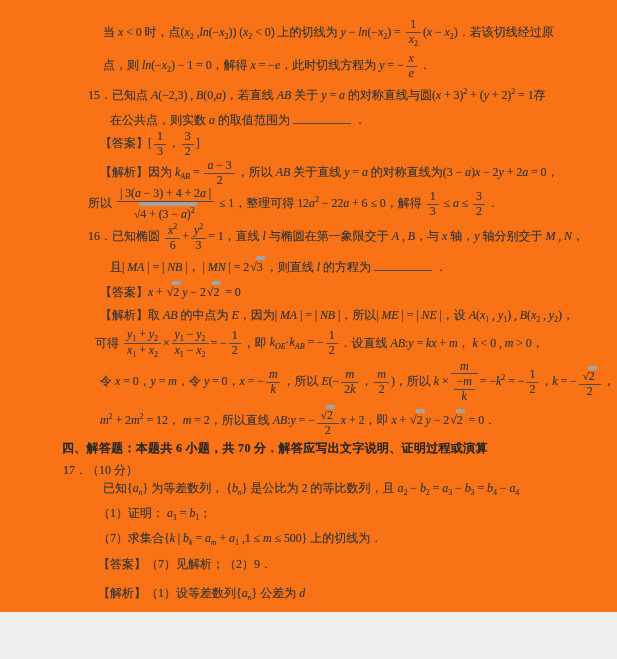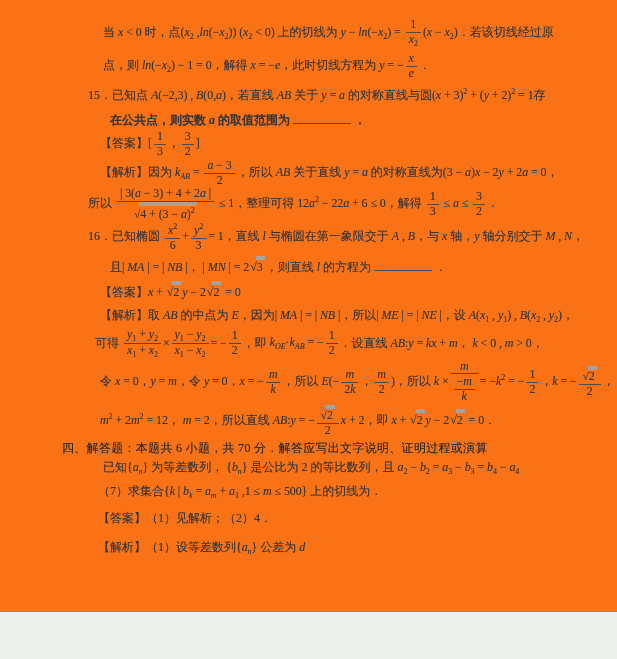--- a/index.html
+++ b/index.html
@@ -16,21 +16,21 @@
     box-sizing:border-box;
     padding:18px 20px 0 62px;
     overflow:hidden;
     text-shadow:0 0 .6px rgba(70,70,75,.55);
   }
   .line{
     white-space:nowrap;
     line-height:1.3;
     font-size:12px;
   }
-  .line.bold{font-weight:normal;color:#26262a;font-size:13px;letter-spacing:.3px;}
+  .line.bold{font-weight:bold;color:#26262a;font-size:13px;letter-spacing:.3px;}
   .sx{font-size:12px;}
   .sm{font-size:12px;letter-spacing:-.1px;}
   .sm i{font-style:italic;font-family:"Liberation Serif","DejaVu Serif",serif;}
   sub,sup{font-size:8px;letter-spacing:0;}
   .inum{display:inline-block;width:24px;}
   .frac{
     display:inline-block;vertical-align:middle;text-align:center;
     font-size:11px;line-height:1.15;margin:0 2px;
   }
   .frac .fn{display:block;border-bottom:1px solid #4a4a50;padding:0 3px;}
@@ -44,29 +44,31 @@
     border-bottom:1px solid #4a4a50;margin:0 3px;vertical-align:baseline;
   }
 </style>
 </head>
 <body>
 
 <div class="page">
     <div class="line" style="margin-left: 41px; margin-top: 0px;"><span class="sx">当 </span><span class="sm"><i>x</i> &lt; 0</span><span class="sx"> 时，点</span><span class="sm">(<i>x</i><sub>2</sub> ,<i>ln</i>(−<i>x</i><sub>2</sub>)) (<i>x</i><sub>2</sub> &lt; 0)</span><span class="sx"> 上的切线为 </span><span class="sm"><i>y</i> − <i>ln</i>(−<i>x</i><sub>2</sub>) = </span><span class="frac"><span class="fn"><span class="sm">1</span></span><span class="fd"><span class="sm"><i>x</i><sub>2</sub></span></span></span><span class="sm">(<i>x</i> − <i>x</i><sub>2</sub>)</span><span class="sx">．若该切线经过原</span></div>
     <div class="line" style="margin-left: 41px; margin-top: 4px;"><span class="sx">点，则 </span><span class="sm"><i>ln</i>(−<i>x</i><sub>2</sub>) − 1 = 0</span><span class="sx">，解得 </span><span class="sm"><i>x</i> = −<i>e</i></span><span class="sx">，此时切线方程为 </span><span class="sm"><i>y</i> = −</span><span class="frac"><span class="fn"><span class="sm"><i>x</i></span></span><span class="fd"><span class="sm"><i>e</i></span></span></span><span class="sx">．</span></div>
     <div class="line" style="margin-left: 26px; margin-top: 6px;"><span class="inum">15．</span><span class="sx">已知点 </span><span class="sm"><i>A</i>(−2,3) , <i>B</i>(0,<i>a</i>)</span><span class="sx">，若直线 </span><span class="sm"><i>AB</i></span><span class="sx"> 关于 </span><span class="sm"><i>y</i> = <i>a</i></span><span class="sx"> 的对称直线与圆</span><span class="sm">(<i>x</i> + 3)<sup>2</sup> + (<i>y</i> + 2)<sup>2</sup> = 1</span><span class="sx">存</span></div>
-    <div class="line" style="margin-left: 48px; margin-top: 7px; font-weight: bold;"><span class="sx">在公共点，则实数 </span><span class="sm"><i>a</i></span><span class="sx"> 的取值范围为</span><span class="blank"></span><span class="sx">．</span></div>
+    <div class="line" style="margin-left: 48px; margin-top: 7px;"><span class="sx">在公共点，则实数 </span><span class="sm"><i>a</i></span><span class="sx"> 的取值范围为</span><span class="blank"></span><span class="sx">．</span></div>
     <div class="line" style="margin-left: 38px; margin-top: 2px;"><span class="sx">【答案】</span><span class="sm">[</span><span class="frac"><span class="fn"><span class="sm">1</span></span><span class="fd"><span class="sm">3</span></span></span><span class="sm">，</span><span class="frac"><span class="fn"><span class="sm">3</span></span><span class="fd"><span class="sm">2</span></span></span><span class="sm">]</span></div>
     <div class="line" style="margin-left: 38px; margin-top: 0px;"><span class="sx">【解析】因为 </span><span class="sm"><i>k</i><sub><i>AB</i></sub> = </span><span class="frac"><span class="fn"><span class="sm"><i>a</i> − 3</span></span><span class="fd"><span class="sm">2</span></span></span><span class="sx">，所以 </span><span class="sm"><i>AB</i></span><span class="sx"> 关于直线 </span><span class="sm"><i>y</i> = <i>a</i></span><span class="sx"> 的对称直线为</span><span class="sm">(3 − <i>a</i>)<i>x</i> − 2<i>y</i> + 2<i>a</i> = 0</span><span class="sx">，</span></div>
     <div class="line" style="margin-left: 26px; margin-top: 0px;"><span class="sx">所以 </span><span class="frac"><span class="fn"><span class="sm">| 3(<i>a</i> − 3) + 4 + 2<i>a</i> |</span></span><span class="fd"><span class="sqrt"><span class="rad">√</span><span class="rbody"><span class="sm">4 + (3 − <i>a</i>)<sup>2</sup></span></span></span></span></span><span class="sm"> ≤ 1</span><span class="sx">，整理可得 </span><span class="sm">12<i>a</i><sup>2</sup> − 22<i>a</i> + 6 ≤ 0</span><span class="sx">，解得 </span><span class="frac"><span class="fn"><span class="sm">1</span></span><span class="fd"><span class="sm">3</span></span></span><span class="sm"> ≤ <i>a</i> ≤ </span><span class="frac"><span class="fn"><span class="sm">3</span></span><span class="fd"><span class="sm">2</span></span></span><span class="sx">．</span></div>
     <div class="line" style="margin-left: 26px; margin-top: 0px;"><span class="inum">16．</span><span class="sx">已知椭圆 </span><span class="frac"><span class="fn"><span class="sm"><i>x</i><sup>2</sup></span></span><span class="fd"><span class="sm">6</span></span></span><span class="sm">+</span><span class="frac"><span class="fn"><span class="sm"><i>y</i><sup>2</sup></span></span><span class="fd"><span class="sm">3</span></span></span><span class="sm">= 1</span><span class="sx">，直线 </span><span class="sm"><i>l</i></span><span class="sx"> 与椭圆在第一象限交于 </span><span class="sm"><i>A</i> , <i>B</i></span><span class="sx">，与 </span><span class="sm"><i>x</i></span><span class="sx"> 轴，</span><span class="sm"><i>y</i></span><span class="sx"> 轴分别交于 </span><span class="sm"><i>M</i> , <i>N</i></span><span class="sx">，</span></div>
     <div class="line" style="margin-left: 48px; margin-top: 3px;"><span class="sx">且</span><span class="sm">| <i>MA</i> | = | <i>NB</i> |</span><span class="sx">， </span><span class="sm">| <i>MN</i> | = 2</span><span class="sqrt"><span class="rad">√</span><span class="rbody"><span class="sm">3</span></span></span><span class="sx">，则直线 </span><span class="sm"><i>l</i></span><span class="sx"> 的方程为</span><span class="blank"></span><span class="sx">．</span></div>
     <div class="line" style="margin-left: 38px; margin-top: 6px;"><span class="sx">【答案】</span><span class="sm"><i>x</i> + </span><span class="sqrt"><span class="rad">√</span><span class="rbody"><span class="sm">2</span></span></span><span class="sm"><i>y</i> − 2</span><span class="sqrt"><span class="rad">√</span><span class="rbody"><span class="sm">2</span></span></span><span class="sm"> = 0</span></div>
     <div class="line" style="margin-left: 38px; margin-top: 7px;"><span class="sx">【解析】取 </span><span class="sm"><i>AB</i></span><span class="sx"> 的中点为 </span><span class="sm"><i>E</i></span><span class="sx">，因为</span><span class="sm">| <i>MA</i> | = | <i>NB</i> |</span><span class="sx">，所以</span><span class="sm">| <i>ME</i> | = | <i>NE</i> |</span><span class="sx">，设 </span><span class="sm"><i>A</i>(<i>x</i><sub>1</sub> , <i>y</i><sub>1</sub>) , <i>B</i>(<i>x</i><sub>2</sub> , <i>y</i><sub>2</sub>)</span><span class="sx">，</span></div>
     <div class="line" style="margin-left: 33px; margin-top: 2px;"><span class="sx">可得 </span><span class="frac"><span class="fn"><span class="sm"><i>y</i><sub>1</sub> + <i>y</i><sub>2</sub></span></span><span class="fd"><span class="sm"><i>x</i><sub>1</sub> + <i>x</i><sub>2</sub></span></span></span><span class="sm">×</span><span class="frac"><span class="fn"><span class="sm"><i>y</i><sub>1</sub> − <i>y</i><sub>2</sub></span></span><span class="fd"><span class="sm"><i>x</i><sub>1</sub> − <i>x</i><sub>2</sub></span></span></span><span class="sm">= −</span><span class="frac"><span class="fn"><span class="sm">1</span></span><span class="fd"><span class="sm">2</span></span></span><span class="sx">，即 </span><span class="sm"><i>k</i><sub><i>OE</i></sub>·<i>k</i><sub><i>AB</i></sub> = −</span><span class="frac"><span class="fn"><span class="sm">1</span></span><span class="fd"><span class="sm">2</span></span></span><span class="sx">．设直线 </span><span class="sm"><i>AB</i>:<i>y</i> = <i>kx</i> + <i>m</i></span><span class="sx">， </span><span class="sm"><i>k</i> &lt; 0 , <i>m</i> &gt; 0</span><span class="sx">，</span></div>
     <div class="line" style="margin-left: 38px; margin-top: 0px;"><span class="sx">令 </span><span class="sm"><i>x</i> = 0</span><span class="sx">，</span><span class="sm"><i>y</i> = <i>m</i></span><span class="sx">，令 </span><span class="sm"><i>y</i> = 0</span><span class="sx">，</span><span class="sm"><i>x</i> = −</span><span class="frac"><span class="fn"><span class="sm"><i>m</i></span></span><span class="fd"><span class="sm"><i>k</i></span></span></span><span class="sx">，所以 </span><span class="sm"><i>E</i>(−</span><span class="frac"><span class="fn"><span class="sm"><i>m</i></span></span><span class="fd"><span class="sm">2<i>k</i></span></span></span><span class="sm">，</span><span class="frac"><span class="fn"><span class="sm"><i>m</i></span></span><span class="fd"><span class="sm">2</span></span></span><span class="sm">)</span><span class="sx">，所以 </span><span class="sm"><i>k</i> ×</span><span class="frac"><span class="fn"><span class="sm"><i>m</i></span></span><span class="fd"><span class="frac"><span class="fn"><span class="sm">−<i>m</i></span></span><span class="fd"><span class="sm"><i>k</i></span></span></span></span></span><span class="sm">= −<i>k</i><sup>2</sup> = −</span><span class="frac"><span class="fn"><span class="sm">1</span></span><span class="fd"><span class="sm">2</span></span></span><span class="sm">，<i>k</i> = −</span><span class="frac"><span class="fn"><span class="sqrt"><span class="rad">√</span><span class="rbody"><span class="sm">2</span></span></span></span><span class="fd"><span class="sm">2</span></span></span><span class="sx">，</span></div>
     <div class="line" style="margin-left: 38px; margin-top: 0px;"><span class="sm"><i>m</i><sup>2</sup> + 2<i>m</i><sup>2</sup> = 12</span><span class="sx">， </span><span class="sm"><i>m</i> = 2</span><span class="sx">，所以直线 </span><span class="sm"><i>AB</i>:<i>y</i> = −</span><span class="frac"><span class="fn"><span class="sqrt"><span class="rad">√</span><span class="rbody"><span class="sm">2</span></span></span></span><span class="fd"><span class="sm">2</span></span></span><span class="sm"><i>x</i> + 2</span><span class="sx">，即 </span><span class="sm"><i>x</i> + </span><span class="sqrt"><span class="rad">√</span><span class="rbody"><span class="sm">2</span></span></span><span class="sm"><i>y</i> − 2</span><span class="sqrt"><span class="rad">√</span><span class="rbody"><span class="sm">2</span></span></span><span class="sm"> = 0</span><span class="sx">．</span></div>
     <div class="line bold" style="margin-left: 0px; margin-top: 2px;"><span class="sx">四、解答题：本题共 6 小题，共 70 分．解答应写出文字说明、证明过程或演算</span></div>
+    <div class="line" style="margin-left: 1px; margin-top: 6px;"><span class="sx">17．（10 分）</span></div>
     <div class="line" style="margin-left: 41px; margin-top: 3px;"><span class="sx">已知</span><span class="sm">{<i>a</i><sub><i>n</i></sub>}</span><span class="sx"> 为等差数列， </span><span class="sm">{<i>b</i><sub><i>n</i></sub>}</span><span class="sx"> 是公比为 2 的等比数列，且 </span><span class="sm"><i>a</i><sub>2</sub> − <i>b</i><sub>2</sub> = <i>a</i><sub>3</sub> − <i>b</i><sub>3</sub> = <i>b</i><sub>4</sub> − <i>a</i><sub>4</sub></span></div>
+    <div class="line" style="margin-left: 36px; margin-top: 7px;"><span class="sx">（1）证明： </span><span class="sm"><i>a</i><sub>1</sub> = <i>b</i><sub>1</sub></span><span class="sx">；</span></div>
     <div class="line" style="margin-left: 36px; margin-top: 7px;"><span class="sx">（7）求集合</span><span class="sm">{<i>k</i> | <i>b</i><sub><i>k</i></sub> = <i>a</i><sub><i>m</i></sub> + <i>a</i><sub>1</sub> ,1 ≤ <i>m</i> ≤ 500}</span><span class="sx"> 上的切线为．</span></div>
-    <div class="line" style="margin-left: 36px; margin-top: 9px;"><span class="sx">【答案】（1）见解析；（2）4．</span></div>
+    <div class="line" style="margin-left: 36px; margin-top: 9px;"><span class="sx">【答案】（7）见解析；（2）9．</span></div>
     <div class="line" style="margin-left: 36px; margin-top: 13px;"><span class="sx">【解析】（1）设等差数列</span><span class="sm">{<i>a</i><sub><i>n</i></sub>}</span><span class="sx"> 公差为 </span><span class="sm"><i>d</i></span></div>
   </div>
 
 </body></html>

